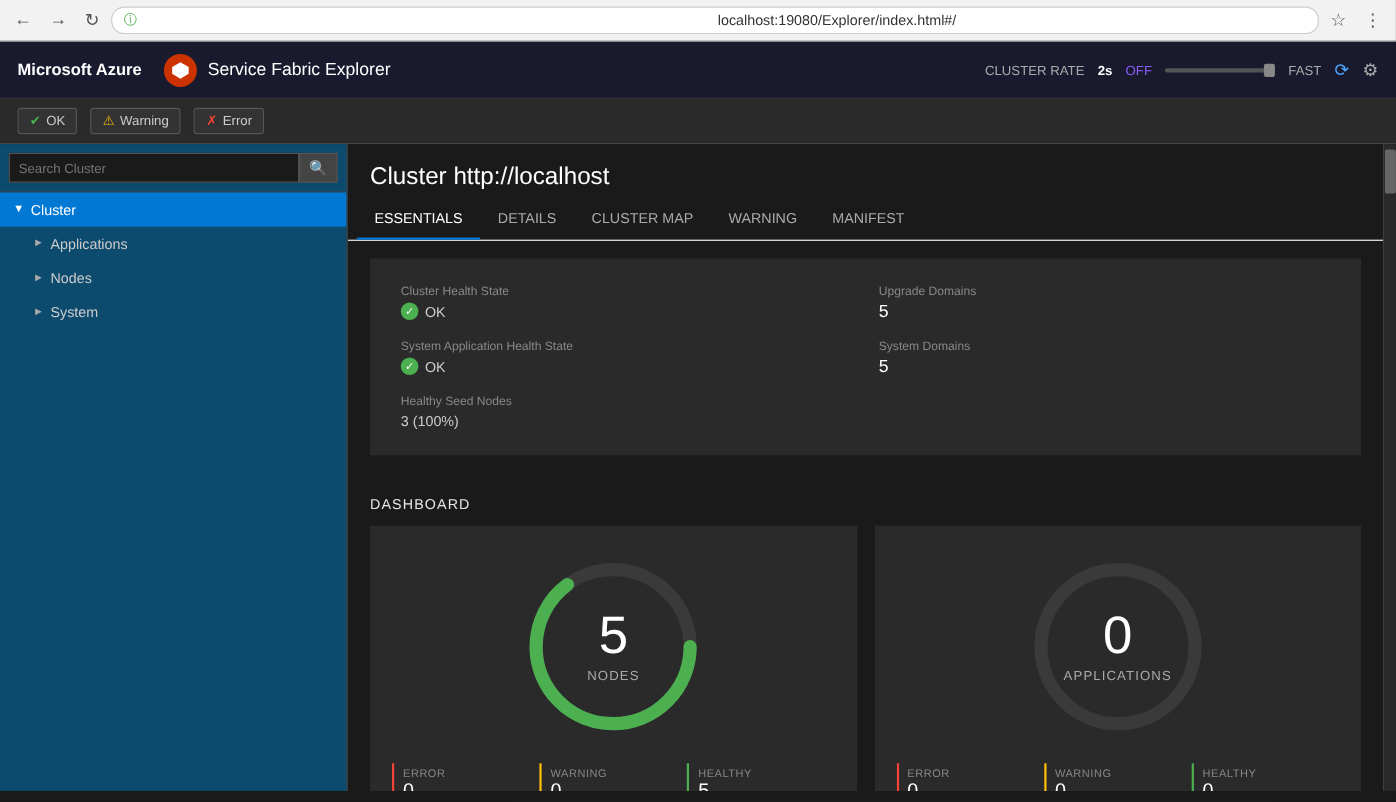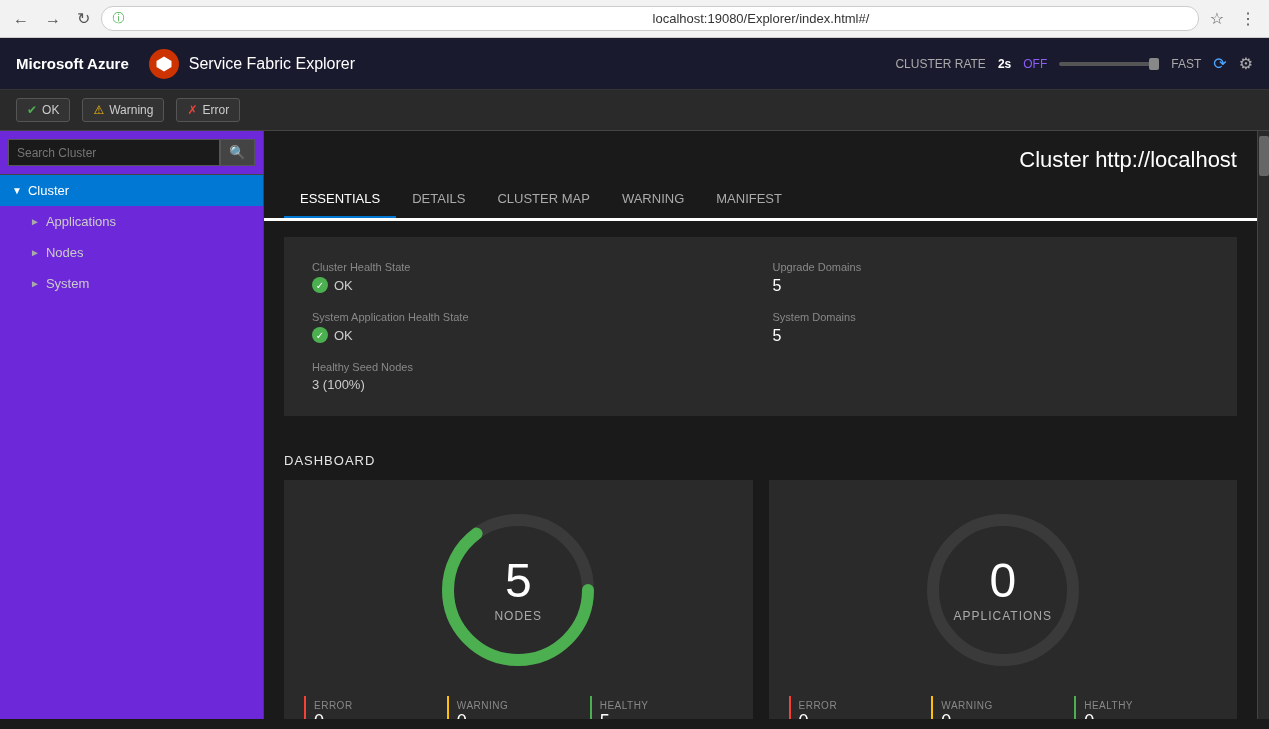--- a/index.html
+++ b/index.html
@@ -39,40 +39,40 @@
     .filter-bar { background: #2a2a2a; padding: 8px 16px; display: flex; align-items: center; gap: 12px; border-bottom: 1px solid #444; flex-shrink: 0; }
     .filter-btn { display: flex; align-items: center; gap: 5px; padding: 4px 10px; border: 1px solid #555; background: #333; color: #ccc; border-radius: 3px; cursor: pointer; font-size: 12px; }
     .filter-btn .ok-icon { color: #4caf50; }
     .filter-btn .warn-icon { color: #ffc107; }
     .filter-btn .err-icon { color: #f44336; }
 
     
     .main-content { display: flex; flex: 1; overflow: hidden; }
 
     
-    .sidebar { width: 264px; background: #6d28d9; border-right: 1px solid #444; overflow-y: auto; flex-shrink: 0; }
+    .sidebar { width: 316px; background: #0c4a6e; border-right: 1px solid #444; overflow-y: auto; flex-shrink: 0; }
     .search-box { padding: 8px; border-bottom: 1px solid #444; display: flex; }
     .search-input { flex: 1; background: #1a1a1a; border: 1px solid #555; color: #ccc; padding: 5px 8px; font-size: 12px; }
     .search-btn { background: #444; border: 1px solid #555; color: #aaa; padding: 5px 8px; cursor: pointer; }
     .tree-item { display: flex; align-items: center; padding: 8px 12px; cursor: pointer; }
     .tree-item.active { background: #0078d4; color: white; }
     .tree-chevron { margin-right: 6px; font-size: 10px; color: #aaa; }
     .tree-label { font-size: 13px; }
     .tree-item.active .tree-label { color: white; }
     .tree-item.active .tree-chevron { color: white; }
     .sub-item { padding-left: 30px; }
 
     
     .right-panel { flex: 1; background: #1a1a1a; overflow-y: auto; padding: 0; }
     .cluster-header { padding: 16px 20px 0; }
-    .cluster-title { font-size: 22px; color: #aaa; text-align: right; }
+    .cluster-title { font-size: 22px; color: #aaa; }
     .cluster-title span { color: white; }
 
     
-    .tabs { display: flex; border-bottom: 3px solid #ffffff; padding: 0 20px; margin-top: 8px; }
+    .tabs { display: flex; border-bottom: 1px solid #ffffff; padding: 0 8px; margin-top: 8px; }
     .tab { padding: 10px 16px; color: #aaa; cursor: pointer; font-size: 13px; border-bottom: 2px solid transparent; }
     .tab.active { color: white; border-bottom: 2px solid #0078d4; }
 
     
     .essentials-section { padding: 16px 20px; }
     .essentials-grid { display: grid; grid-template-columns: 1fr 1fr; gap: 0; background: #2a2a2a; padding: 16px; }
     .essentials-item { padding: 8px 12px; }
     .essentials-label { font-size: 11px; color: #888; margin-bottom: 4px; }
     .essentials-value { font-size: 13px; color: #ccc; display: flex; align-items: center; gap: 6px; }
     .ok-circle { width: 16px; height: 16px; border-radius: 50%; background: #4caf50; display: inline-flex; align-items: center; justify-content: center; color: white; font-size: 10px; }

